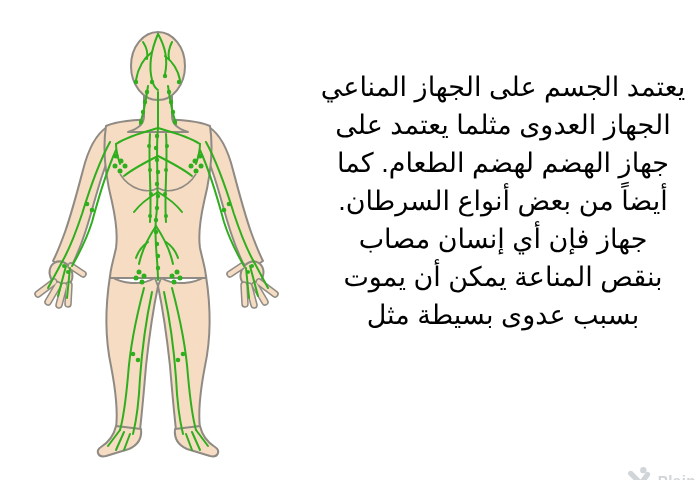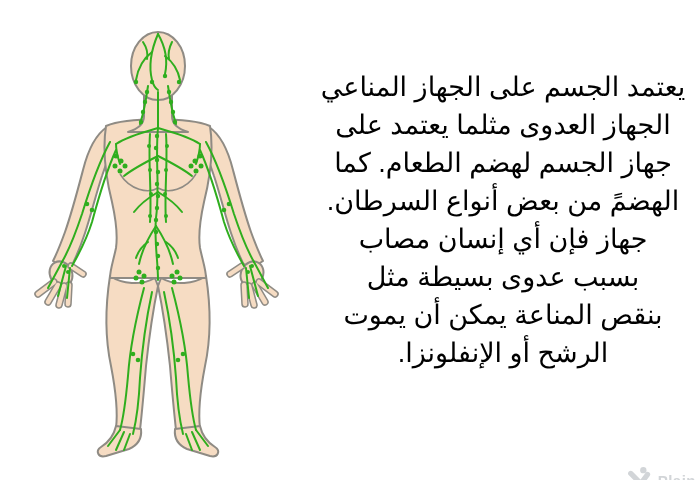--- a/index.html
+++ b/index.html
@@ -203,26 +203,25 @@
           <circle cx="56" cy="246" r="2"></circle>
         <circle cx="240" cy="240" r="2"></circle>
           <circle cx="236" cy="246" r="2"></circle>
       </g>
     </svg>
   </div>
 
   <div class="text-block" dir="rtl">
     <div class="text-line">يعتمد الجسم على الجهاز المناعي</div>
     <div class="text-line">الجهاز العدوى مثلما يعتمد على</div>
-    <div class="text-line">جهاز الجسم لهضم الطعام. كما</div>
-    <div class="text-line">الهضمً من بعض أنواع السرطان.</div>
+    <div class="text-line">جهاز الهضم لهضم الطعام. كما</div>
+    <div class="text-line">أيضاً من بعض أنواع السرطان.</div>
     <div class="text-line">جهاز فإن أي إنسان مصاب</div>
+    <div class="text-line">بنقص المناعة يمكن أن يموت</div>
     <div class="text-line">بسبب عدوى بسيطة مثل</div>
-    <div class="text-line">بنقص المناعة يمكن أن يموت</div>
-    <div class="text-line">الرشح أو الإنفلونزا.</div>
   </div>
 
   <div class="watermark">
     <svg viewBox="0 0 30 32" stroke="#d2d5d8" fill="#d2d5d8">
       <circle cx="17.5" cy="5.5" r="3.4" stroke="none"></circle>
       <path d="M4,9 L26,31" fill="none" stroke-width="5.6" stroke-linecap="round"></path>
       <path d="M4,31 C11,25 17,17 22,10" fill="none" stroke-width="5.6" stroke-linecap="round"></path>
     </svg>
     <span>-Plain</span>
   </div>

